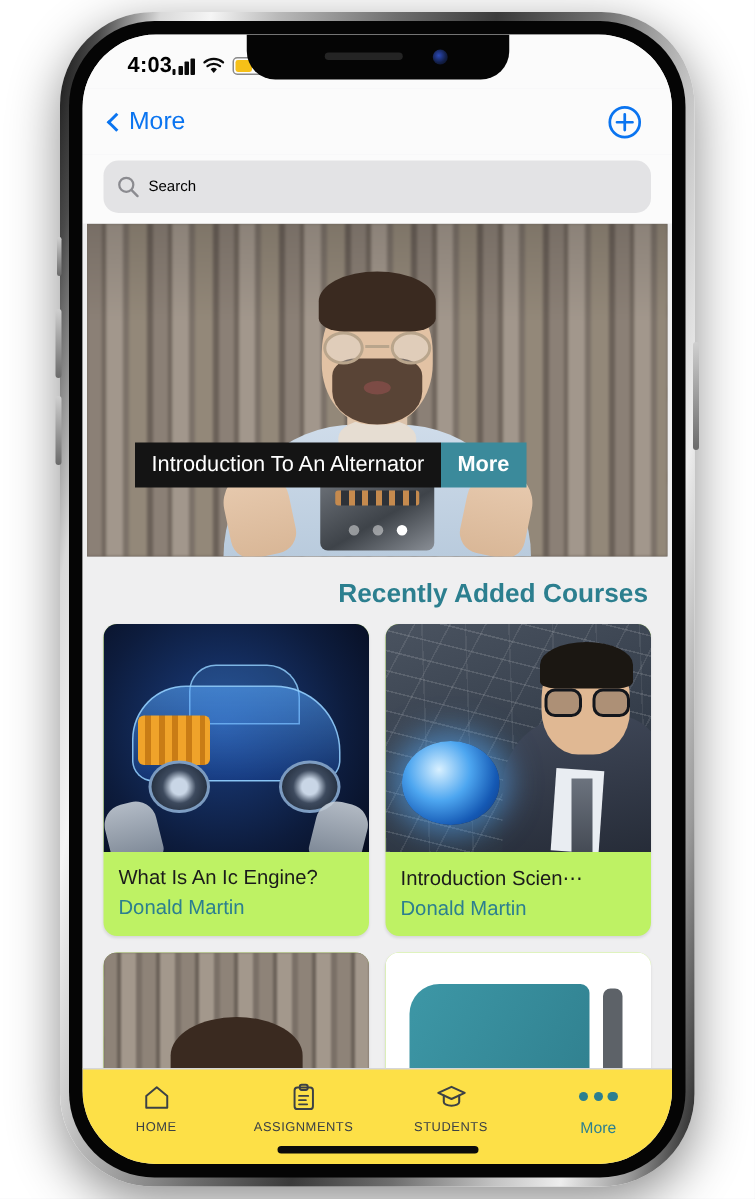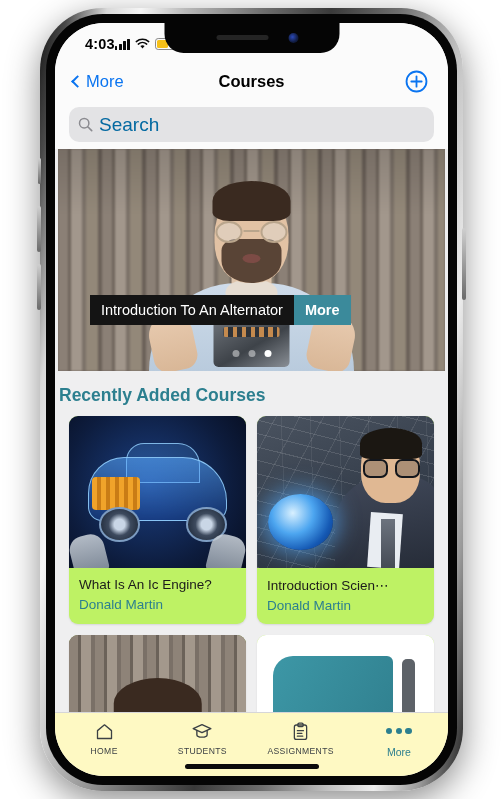--- a/index.html
+++ b/index.html
@@ -128,21 +128,21 @@
     position: absolute; top: 80px; left: 0; right: 0;
     height: 46px; background: #fbfbfb;
     padding: 4px 14px 0 14px; z-index: 24;
   }
   #search-field {
     height: 35px; border-radius: 10px;
     background: #e3e3e5;
     display: flex; align-items: center;
     padding: 0 9px; gap: 6px; cursor: text;
   }
-  #search-placeholder { font-size: 19px; color: #0369a1; }
+  #search-placeholder { font-size: 10px; color: #000000; }
 
   
   #content {
     position: absolute; top: 126px; left: 0; right: 0; bottom: 64px;
     background: #efeff0; overflow: hidden;
   }
 
   
   #hero {
     position: relative; margin: 0 3px;
@@ -253,20 +253,21 @@
   #hero-dots span {
     width: 7px; height: 7px; border-radius: 50%;
     background: rgba(255,255,255,.45);
   }
   #hero-dots span.active { background: #fff; }
 
   
   #section-title {
     font-size: 17.5px; font-weight: bold; color: #2c7f8f;
     padding: 14px 16px 10px 4px;
+    text-align: right;
   }
 
   
   .course-row {
     display: flex; gap: 11px; padding: 0 14px 11px 14px;
   }
   .course-card {
     flex: 1; background: #bef264; border-radius: 9px;
     overflow: hidden; cursor: pointer;
     box-shadow: 0 1px 2px rgba(0,0,0,.10);
@@ -400,21 +401,21 @@
   }
   .thumb-teal .bar {
     position: absolute; right: 11%; top: 16%;
     width: 7%; height: 62%;
     background: #5d6268; border-radius: 5px;
   }
 
   
   #tab-bar {
     position: absolute; bottom: 0; left: 0; right: 0;
-    height: 64px; background: #fef9c3;
+    height: 64px; background: #fde047;
     border-top: .8px solid #d6d6d8;
     display: flex; align-items: flex-start; padding-top: 7px;
     z-index: 30;
   }
   .tab-item {
     flex: 1; display: flex; flex-direction: column;
     align-items: center; gap: 4px; cursor: pointer;
   }
   .tab-label {
     font-size: 8.6px; letter-spacing: .35px; color: #3c4145;
@@ -468,21 +469,20 @@
         <div class="battery-cap"></div>
       </div>
     </div>
   </div>
 
   <div id="nav-bar">
     <div id="back-button">
       <span class="chev"></span>
       <span id="back-label">More</span>
     </div>
-    <div id="nav-title">Courses</div>
     <svg id="add-button" viewBox="0 0 24 24">
       <circle cx="12" cy="12" r="10.4" fill="none" stroke="#0a74f0" stroke-width="1.9"></circle>
       <path d="M12 6.6 V17.4 M6.6 12 H17.4" stroke="#0a74f0" stroke-width="1.9" stroke-linecap="round"></path>
     </svg>
   </div>
 
   <div id="search-wrap">
     <div id="search-field">
       <svg width="15" height="15" viewBox="0 0 16 16">
         <circle cx="6.6" cy="6.6" r="5" fill="none" stroke="#8b8b90" stroke-width="1.6"></circle>
@@ -592,37 +592,37 @@
       <span class="tab-icon">
         <svg width="21" height="21" viewBox="0 0 24 24">
           <path d="M4 11 L12 4.4 L20 11 V20 H4 Z" fill="none" stroke="#3c4145" stroke-width="1.5" stroke-linejoin="round"></path>
         </svg>
       </span>
       <span class="tab-label">HOME</span>
     </div>
 
     <div class="tab-item">
       <span class="tab-icon">
-        <svg width="22" height="22" viewBox="0 0 24 24">
-          <path d="M2.4 9.4 L12 5 L21.6 9.4 L12 13.8 Z" fill="none" stroke="#3c4145" stroke-width="1.5" stroke-linejoin="round"></path>
-          <path d="M6.4 11.3 V16 c0 1.6 2.6 2.7 5.6 2.7 s5.6-1.1 5.6-2.7 V11.3" fill="none" stroke="#3c4145" stroke-width="1.5" stroke-linecap="round"></path>
-        </svg>
-      </span>
-      <span class="tab-label">STUDENTS</span>
-    </div>
-
-    <div class="tab-item">
-      <span class="tab-icon">
         <svg width="21" height="21" viewBox="0 0 24 24">
           <rect x="5" y="4.6" width="14" height="16.4" rx="2.2" fill="none" stroke="#3c4145" stroke-width="1.5"></rect>
           <rect x="9" y="2.4" width="6" height="4" rx="1.4" fill="none" stroke="#3c4145" stroke-width="1.5"></rect>
           <path d="M8.4 11 H15.4 M8.4 14.2 H13.6 M8.4 17.4 H14.6" stroke="#3c4145" stroke-width="1.4" stroke-linecap="round"></path>
         </svg>
       </span>
       <span class="tab-label">ASSIGNMENTS</span>
+    </div>
+
+    <div class="tab-item">
+      <span class="tab-icon">
+        <svg width="22" height="22" viewBox="0 0 24 24">
+          <path d="M2.4 9.4 L12 5 L21.6 9.4 L12 13.8 Z" fill="none" stroke="#3c4145" stroke-width="1.5" stroke-linejoin="round"></path>
+          <path d="M6.4 11.3 V16 c0 1.6 2.6 2.7 5.6 2.7 s5.6-1.1 5.6-2.7 V11.3" fill="none" stroke="#3c4145" stroke-width="1.5" stroke-linecap="round"></path>
+        </svg>
+      </span>
+      <span class="tab-label">STUDENTS</span>
     </div>
 
 
     <div class="tab-item active">
       <span class="tab-icon">
         <span class="dots3">
             <i></i>
             <i></i>
             <i></i>
           </span>

